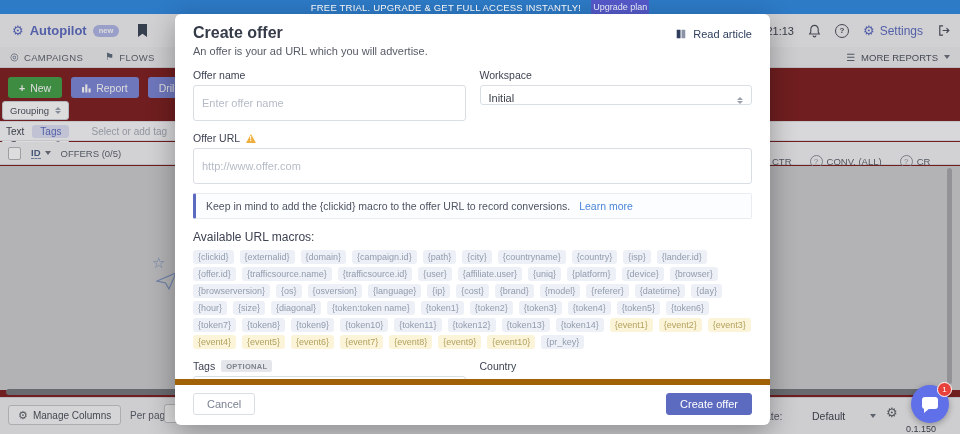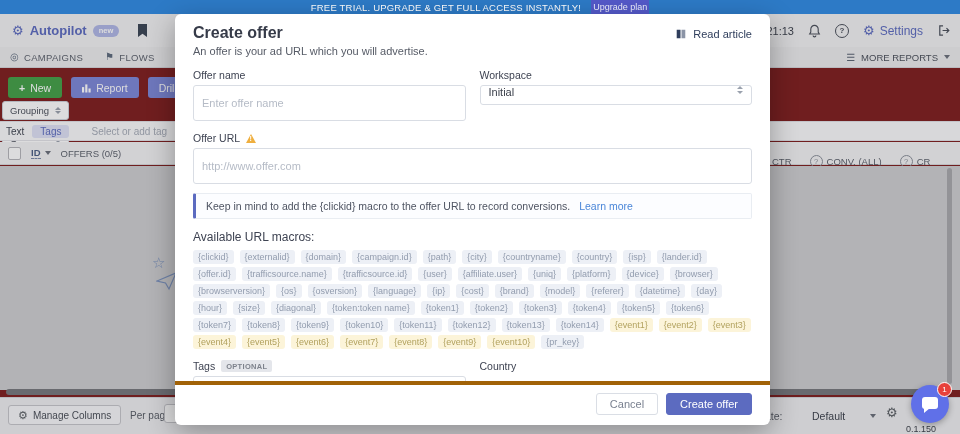--- a/index.html
+++ b/index.html
@@ -98,35 +98,35 @@
   .m-header{padding:10px 18px 8px;display:flex;justify-content:space-between;align-items:flex-start;}
   .m-title{font-size:16px;font-weight:bold;color:#363b49;}
   .m-sub{font-size:11px;color:#565b66;margin-top:3px;}
   .read-article{display:flex;align-items:center;gap:6px;font-size:11px;color:#2f3e5c;margin-top:4px;cursor:pointer;}
   .m-body{padding:4px 18px 0;flex:1;overflow:hidden;}
   .grid2{display:grid;grid-template-columns:1fr 1fr;gap:14px;}
   .field label{display:flex;align-items:center;gap:6px;font-size:10.5px;color:#3e4352;margin-bottom:4px;}
   .txt{width:100%;height:36px;border:1px solid #d9dde4;border-radius:3px;padding:16px 8px;font-size:11px;color:#3c414c;
        box-sizing:border-box;font-family:inherit;outline:none;background:#fff;}
   .txt::placeholder{color:#b5bbc6;}
-  .select{height:20px;border:1px solid #d9dde4;border-radius:3px;padding:0 8px;display:flex;align-items:flex-start;
+  .select{height:20px;border:1px solid #d9dde4;border-radius:3px;padding:0 8px;display:flex;align-items:flex-end;
           justify-content:space-between;font-size:11px;color:#3c414c;background:#fff;cursor:pointer;box-sizing:border-box;}
   .mt{margin-top:11px;}
   .warn{position:relative;width:0;height:0;border-left:5.5px solid transparent;border-right:5.5px solid transparent;
         border-bottom:9.5px solid #efaf3f;display:inline-block;}
   .warn::after{content:"!";position:absolute;left:-1.5px;top:1.5px;font-size:7px;color:#fff;font-weight:bold;}
   .note{margin-top:9px;border:1px solid #e9edf2;border-left:3px solid #5c6bc0;background:#fcfdff;border-radius:2px;
         padding:5px 10px;font-size:10.5px;color:#4e5462;line-height:1.35;}
   .learn{color:#4a86d8;margin-left:6px;cursor:pointer;text-decoration:none;}
   .macros-label{margin-top:11px;font-size:12px;color:#3e4352;}
   .chips{margin-top:6px;display:flex;flex-wrap:wrap;gap:3px 6px;}
   .chip{background:#edf0f6;color:#929cae;font-size:9px;padding:2px 5px;border-radius:3px;cursor:pointer;white-space:nowrap;}
   .chip-event{background:#fcf4d9;color:#b2a25f;}
   .opt-badge{background:#e4e6eb;color:#7d828c;font-size:7.5px;font-weight:bold;padding:1.5px 5px;border-radius:2px;letter-spacing:.3px;}
-  .m-footer{margin-top:auto;padding:8px 18px 10px;border-top:4px solid #a16207;display:flex;justify-content:flex-end;gap:8px;}
+  .m-footer{margin-top:auto;padding:8px 18px 10px;border-top:6px solid #a16207;display:flex;justify-content:space-between;gap:8px;}
   .btn-cancel{background:#fff;border:1px solid #dadee5;color:#7a8190;font-size:11px;padding:4px 13px;border-radius:3px;cursor:pointer;font-family:inherit;}
   .btn-primary{background:#5c6bc0;border:1px solid #5c6bc0;color:#fff;font-size:11px;padding:4px 13px;border-radius:3px;cursor:pointer;font-family:inherit;}
   
   .chat{position:absolute;left:911px;top:385px;width:38px;height:38px;border-radius:50%;background:#6070e8;z-index:60;
         box-shadow:0 2px 6px rgba(0,0,0,.3);cursor:pointer;}
   .chat-glyph{position:absolute;left:11px;top:12px;width:16px;height:12px;background:#fff;border-radius:3px;}
   .chat-glyph::after{content:"";position:absolute;left:2px;bottom:-4px;width:0;height:0;
         border-top:5px solid #fff;border-right:6px solid transparent;}
   .chat-badge{position:absolute;left:26px;top:-3px;width:13px;height:13px;border-radius:50%;background:#e8413c;
         border:1.5px solid #fff;color:#fff;font-size:8px;display:flex;align-items:center;justify-content:center;}

